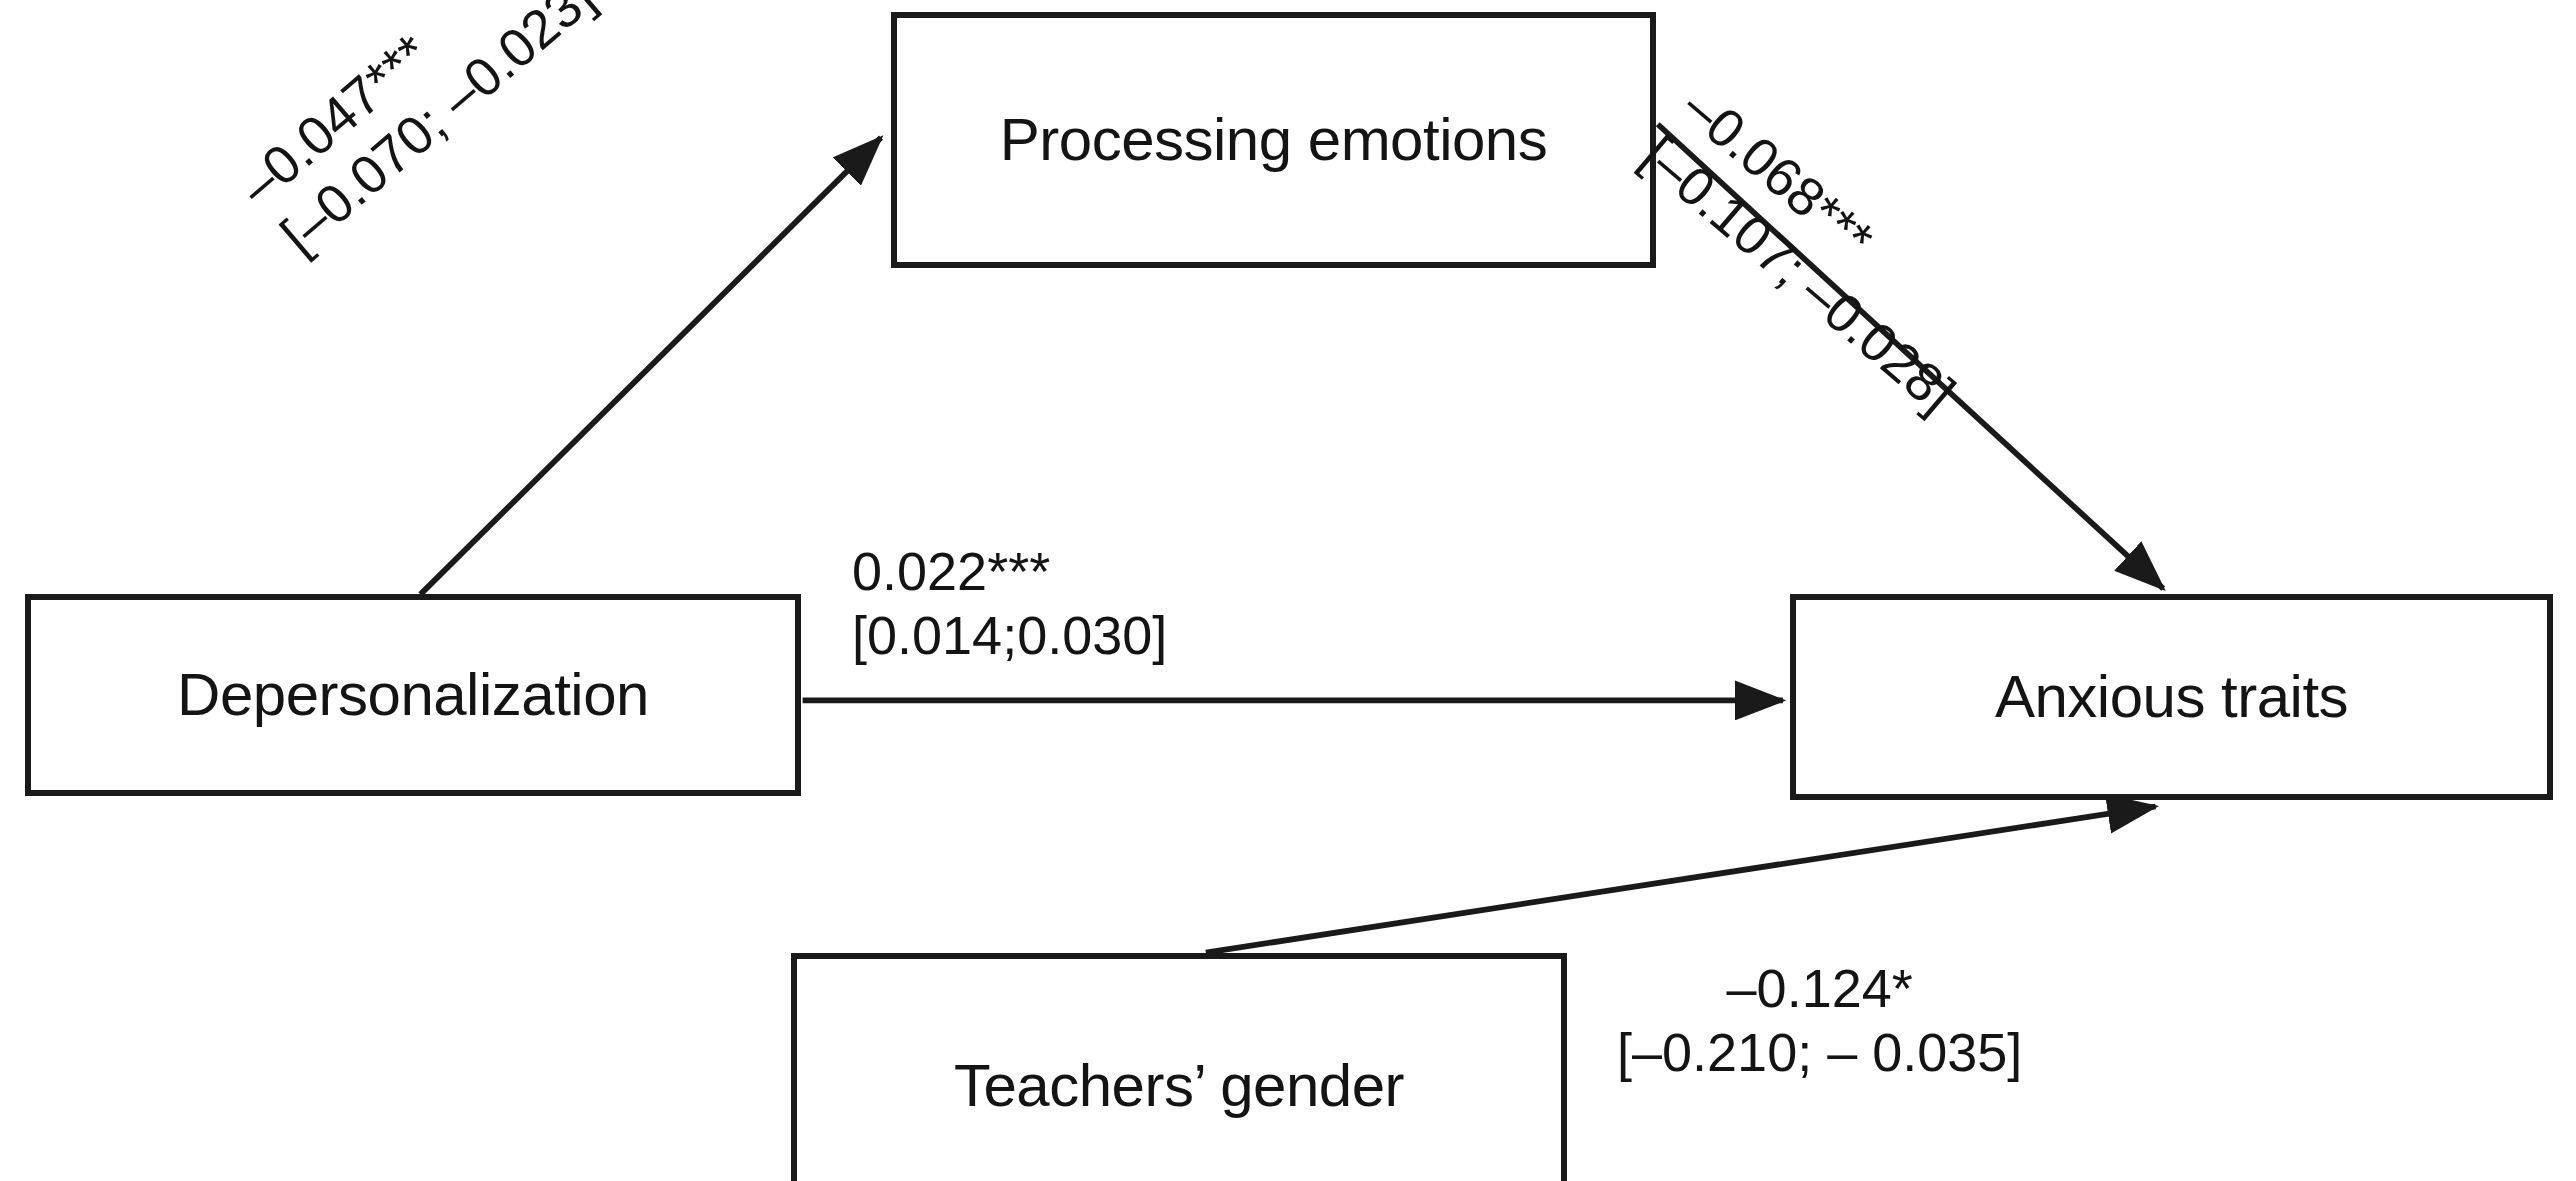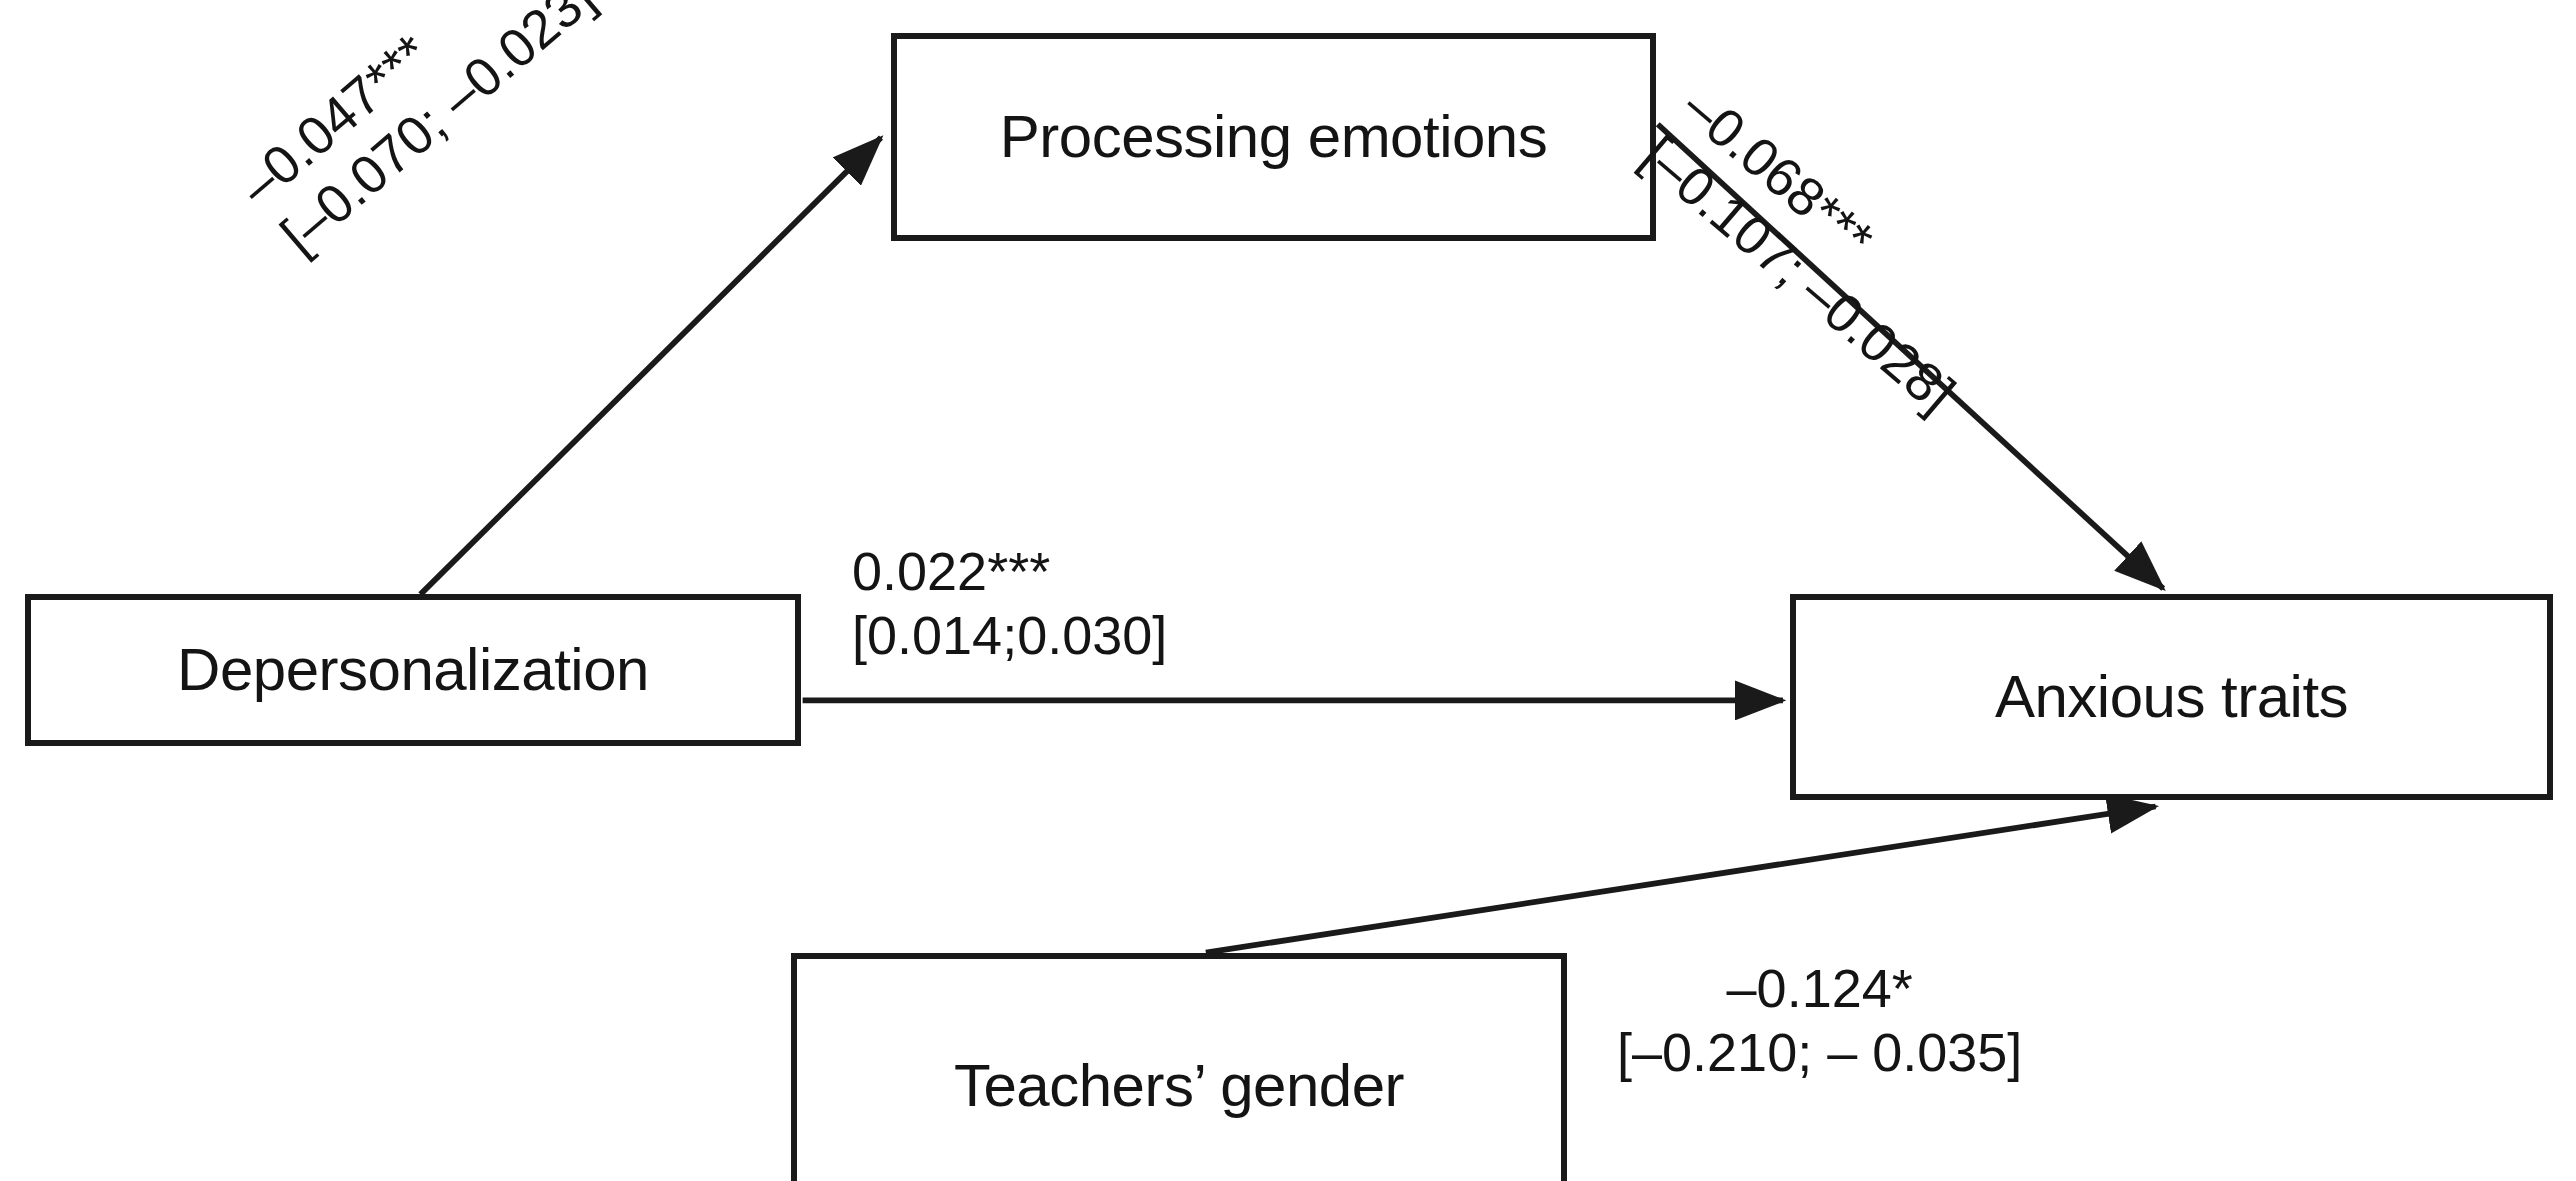--- a/index.html
+++ b/index.html
@@ -26,22 +26,22 @@
     z-index: 3;
   }
   .node-label {
     font-family: "Liberation Sans", sans-serif;
     font-size: 60px;
     color: #141414;
     line-height: 1.1;
     white-space: nowrap;
     letter-spacing: -0.5px;
   }
-  #box-processing-emotions { left: 891px;  top: 33px;   width: 765px; height: 208px; }
-  #box-depersonalization   { left: 25px;   top: 594px;  width: 776px; height: 152px; }
+  #box-processing-emotions { left: 891px;  top: 12px;   width: 765px; height: 256px; }
+  #box-depersonalization   { left: 25px;   top: 594px;  width: 776px; height: 202px; }
   #box-anxious-traits      { left: 1790px; top: 594px;  width: 763px; height: 206px; }
   #box-teachers-gender     { left: 791px;  top: 953px;  width: 776px; height: 266px; }
 
   svg#edges {
     position: absolute;
     left: 0; top: 0;
     width: 2576px;
     height: 1182px;
     z-index: 1;
   }

